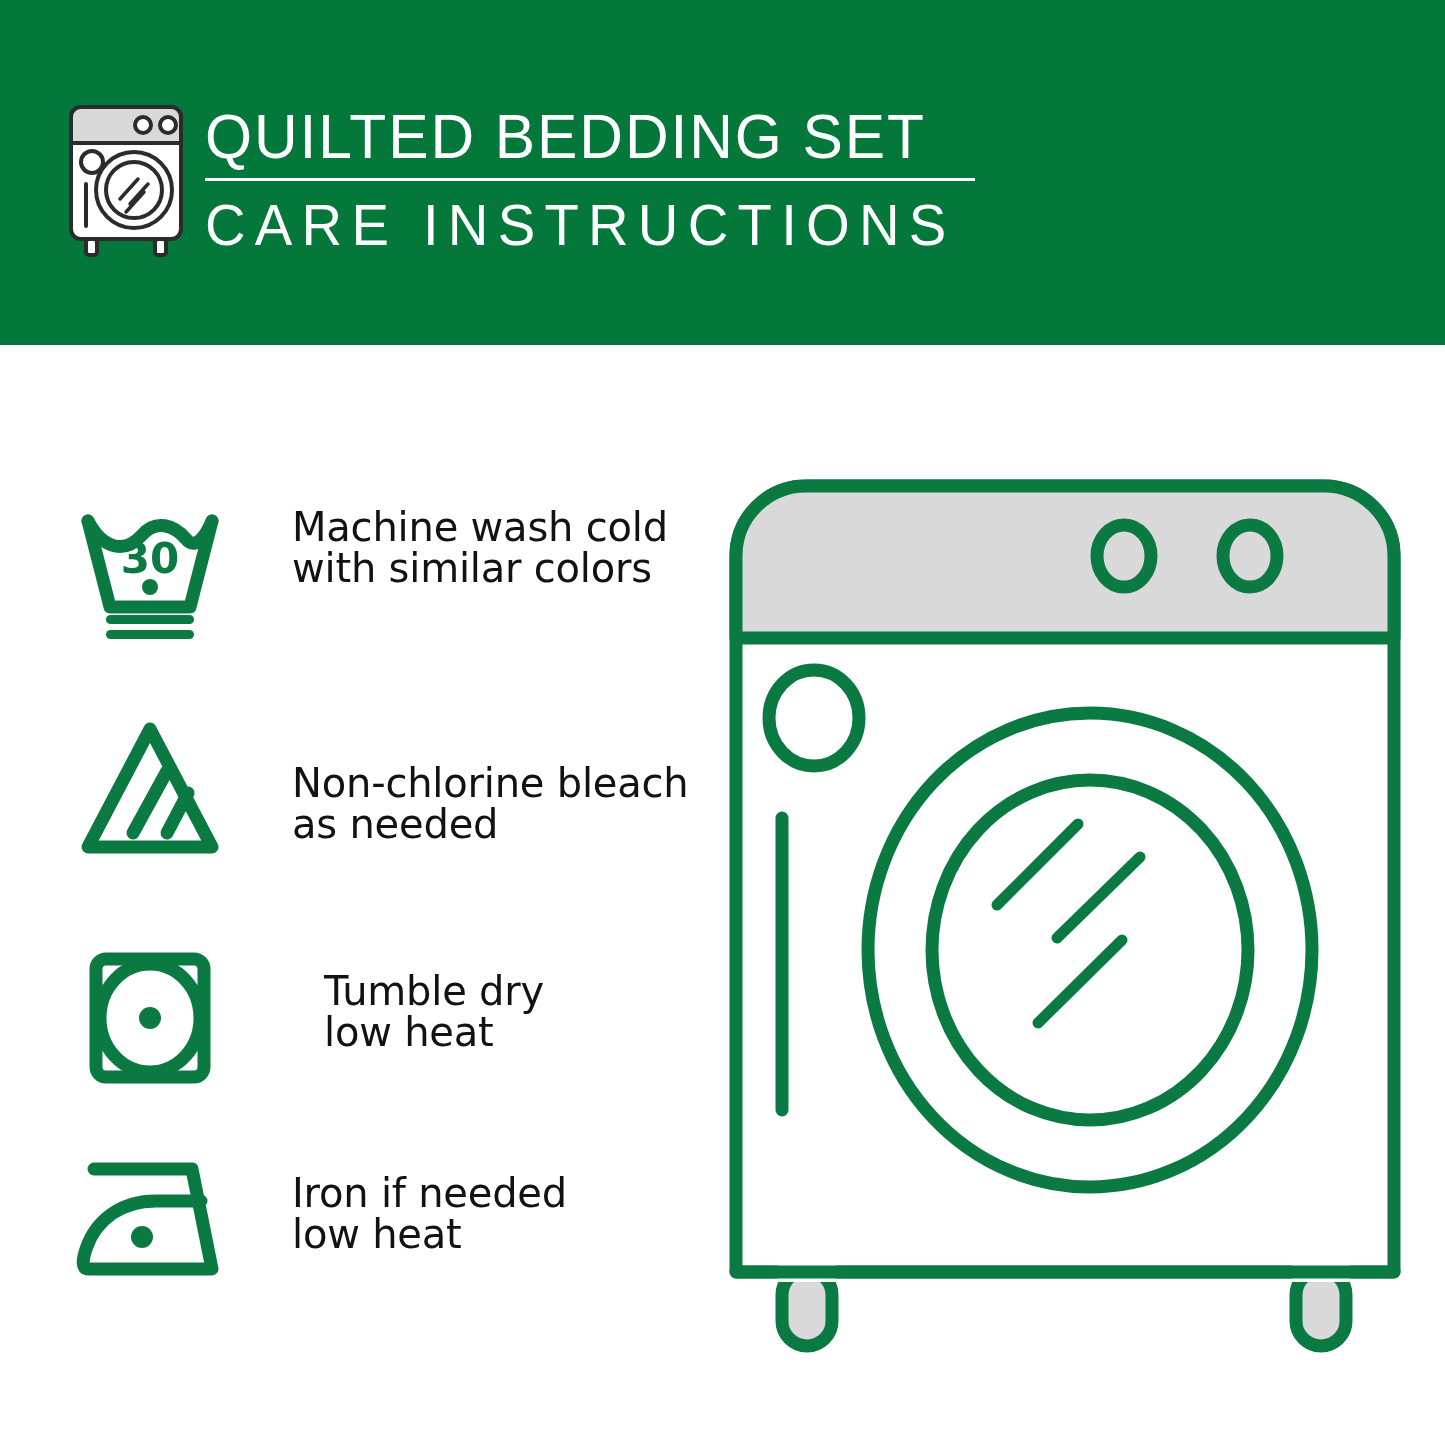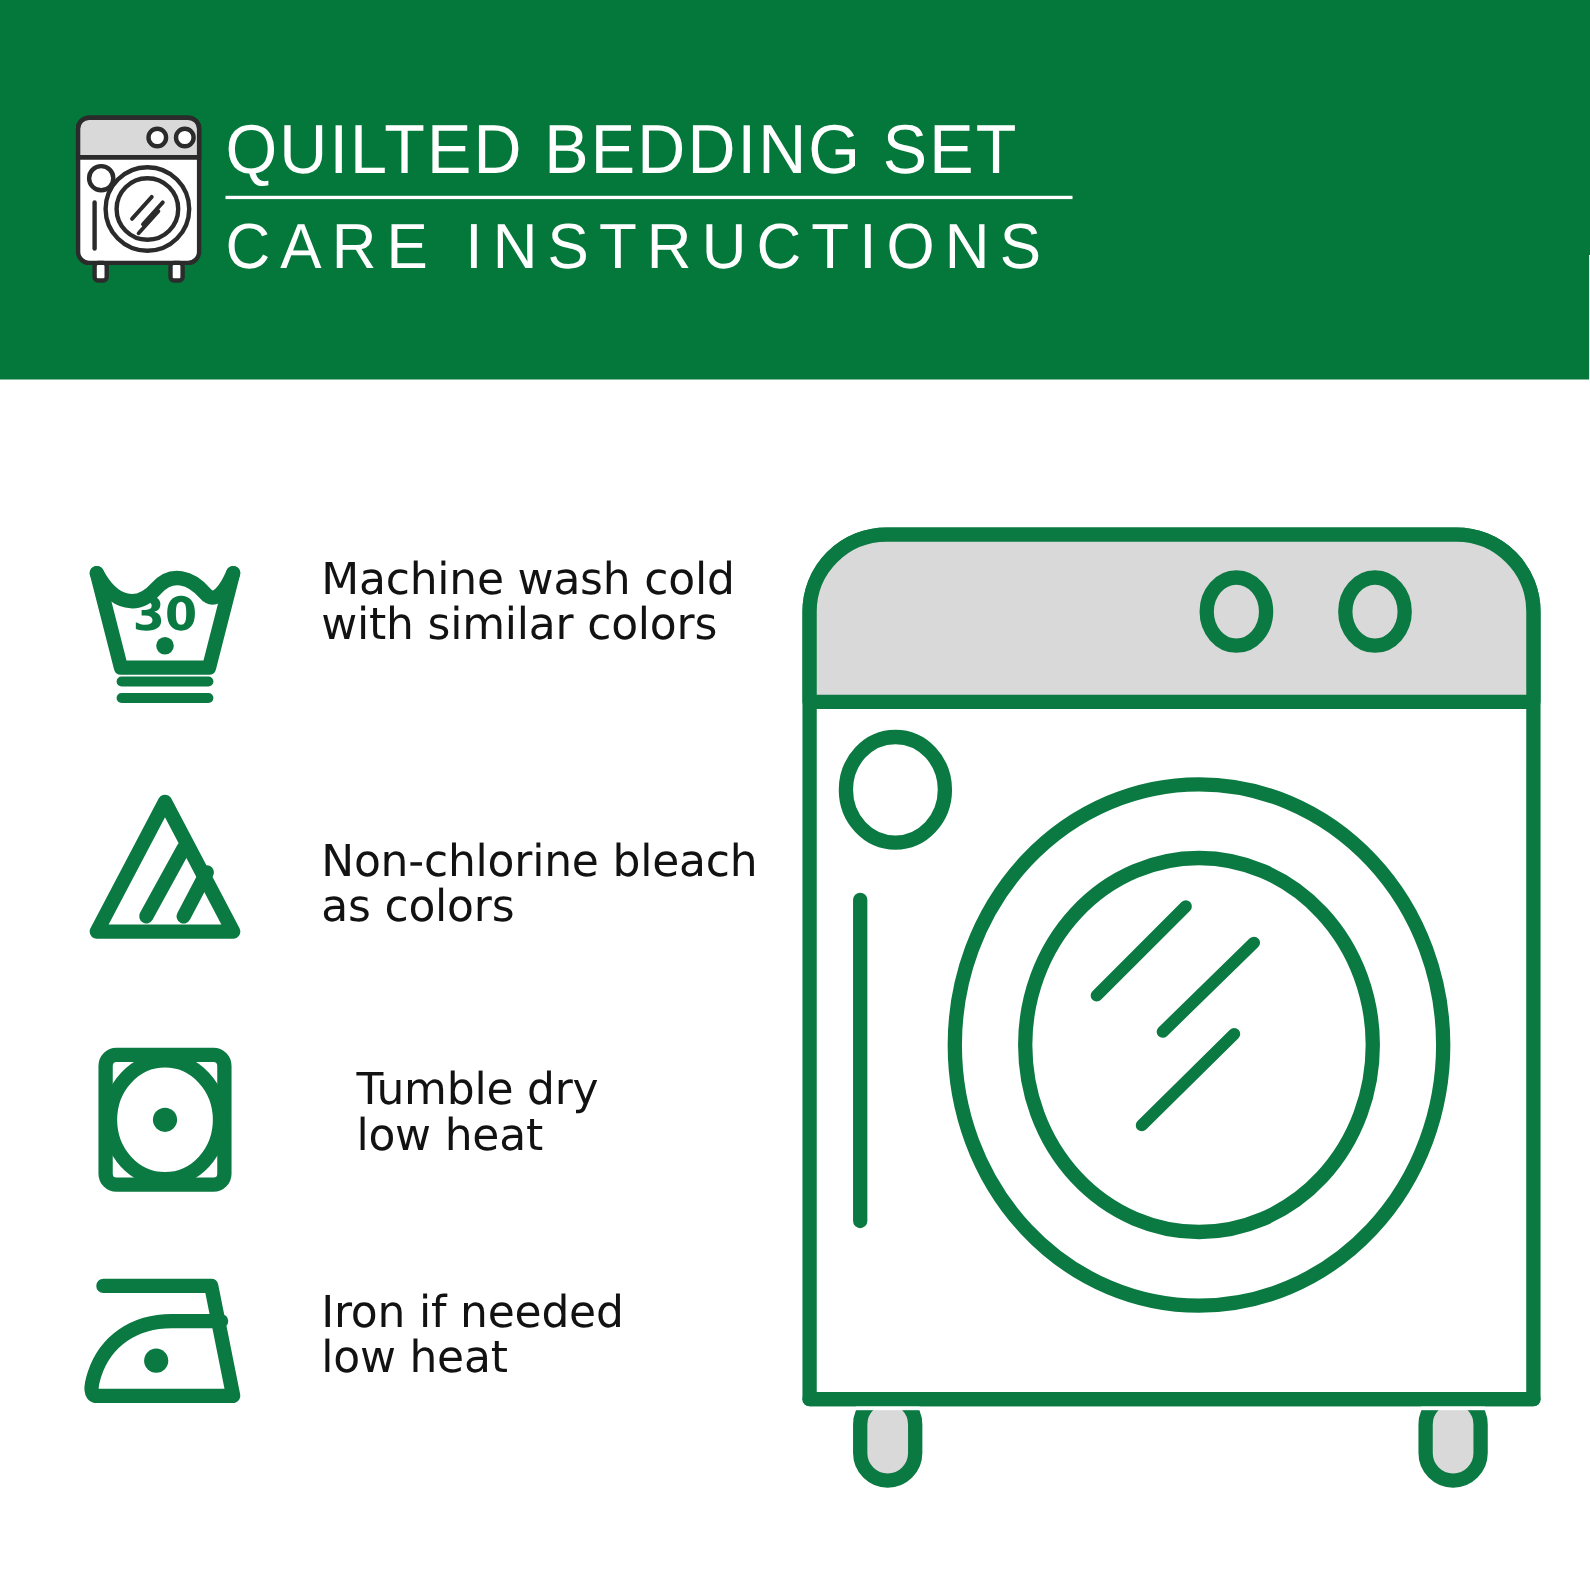--- a/index.html
+++ b/index.html
@@ -181,21 +181,21 @@
         <svg viewBox="0 0 160 150" width="160" height="150">
           <g fill="none" stroke="#0B7A42" stroke-width="13" stroke-linecap="round" stroke-linejoin="round">
             <path d="M80 14 L142 132 L18 132 Z"></path>
             <line x1="63" y1="118" x2="97" y2="56"></line>
             <line x1="97" y1="118" x2="118" y2="78"></line>
           </g>
         </svg>
       </div>
       <div class="care-text">
         <span class="ln">Non-chlorine bleach</span>
-        <span class="ln">as colors</span>
+        <span class="ln">as needed</span>
       </div>
     </div>
 
     <div class="care-row r3">
       <div class="care-icon">
         <svg viewBox="0 0 160 150" width="160" height="150">
           <g fill="none" stroke="#0B7A42" stroke-width="13" stroke-linejoin="round">
             <rect x="26" y="16" width="108" height="118" rx="10" ry="10"></rect>
             <ellipse cx="80" cy="75" rx="50" ry="54"></ellipse>
           </g>

